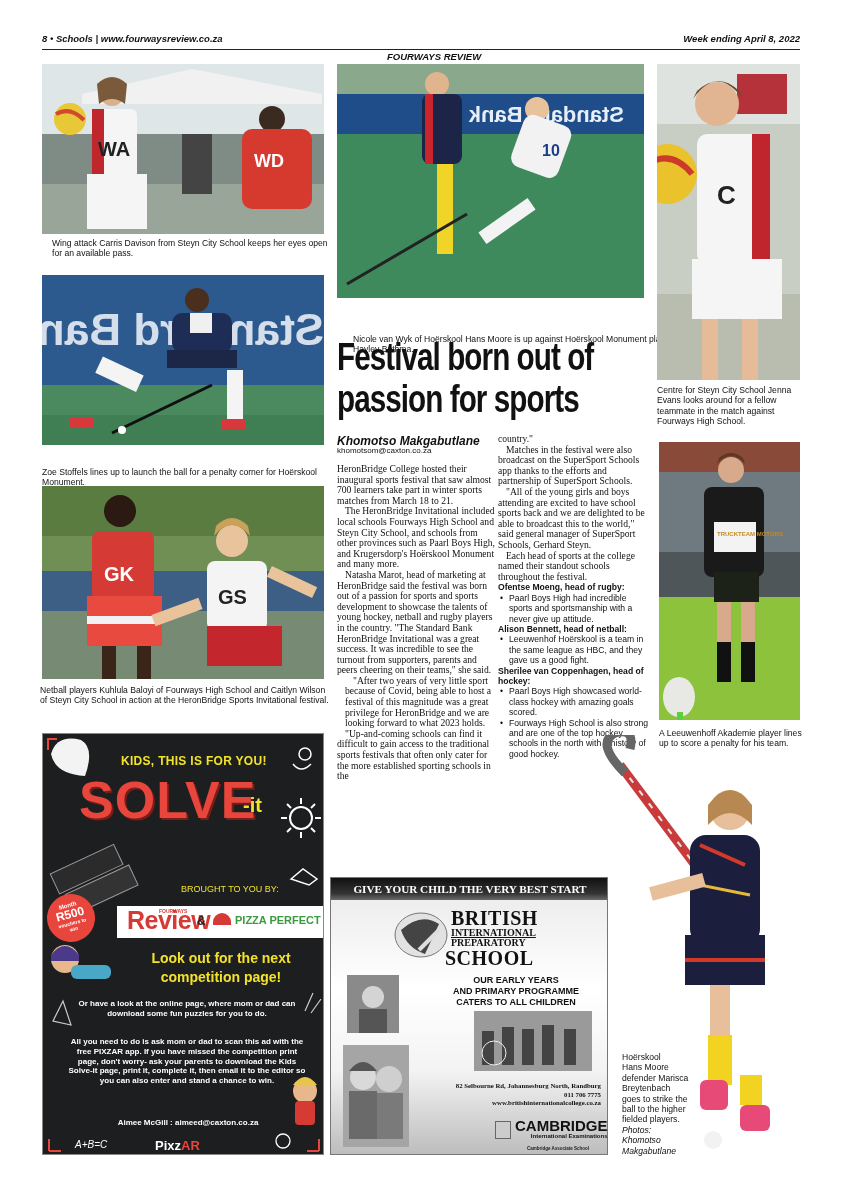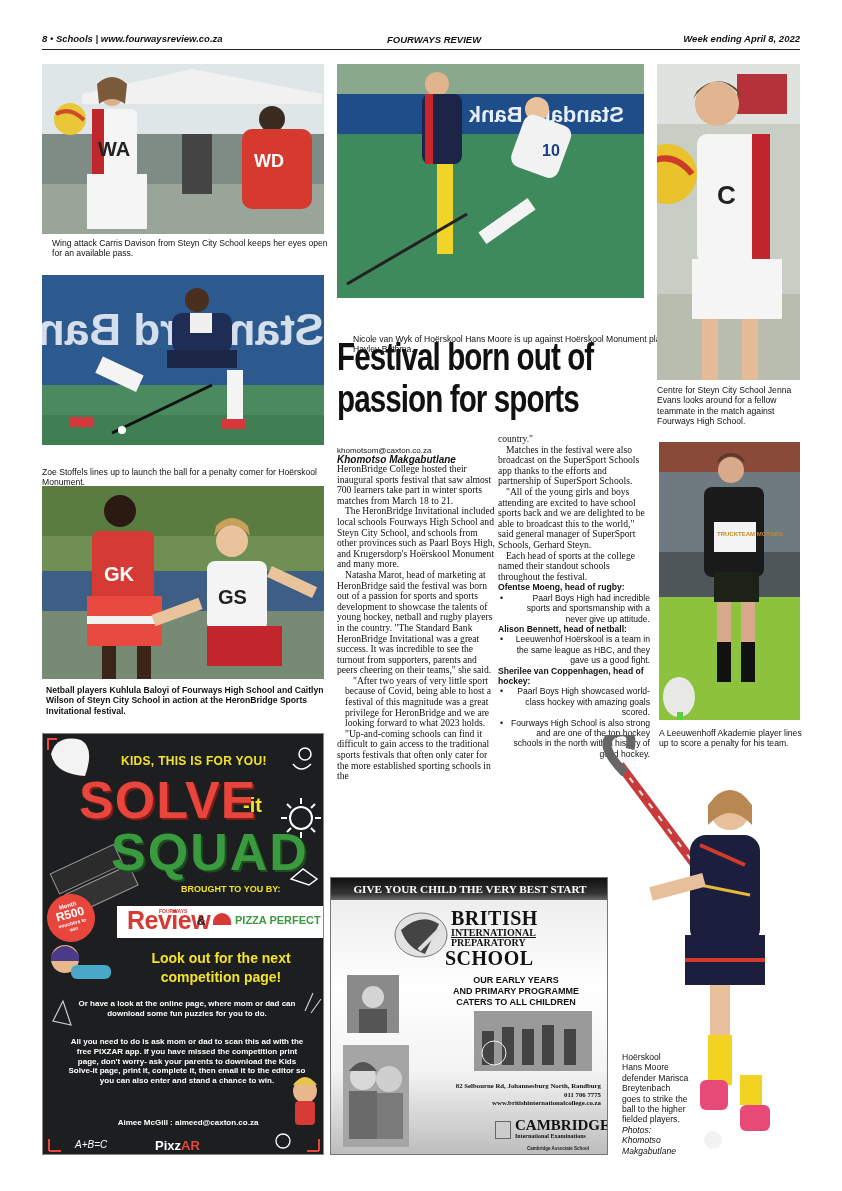--- a/index.html
+++ b/index.html
@@ -4,43 +4,43 @@
 <style>
   * { box-sizing: border-box; margin: 0; padding: 0; }
   html, body { width: 842px; height: 1191px; background: #ffffff; overflow: hidden; }
   body { position: relative; font-family: "Liberation Sans", sans-serif; color: #111; }
 
   .abs { position: absolute; }
 
   
   .hdr { left: 42px; top: 33px; width: 758px; height: 14px; font-size: 9.5px; font-weight: bold; font-style: italic; color: #111; }
   .hdr .l { position: absolute; left: 0; top: 0; }
-  .hdr .c { position: absolute; left: 345px; top: 1px; }
+  .hdr .c { position: absolute; left: 345px; top: 18px; }
   .hdr .r { position: absolute; right: 0; top: 0; }
   .hdr-rule { left: 42px; top: 49px; width: 758px; height: 1px; background: #222; }
 
   
   .photo { overflow: hidden; }
   .photo svg { display: block; width: 100%; height: 100%; }
 
   .cap { font-size: 8.6px; line-height: 10.4px; color: #111; font-family: "Liberation Sans", sans-serif; }
 
   
   .headline { left: 337px; top: 336px; width: 320px; font-family: "Liberation Sans", sans-serif; font-weight: bold; font-size: 38px; line-height: 42px; letter-spacing: -1.2px; transform: scaleX(0.78); transform-origin: left top; width: 410px; color: #111; }
 
-  .byline { left: 337px; top: 434px; font-size: 10px; font-weight: bold; font-style: italic; margin-top: 20px; }
+  .byline { left: 337px; top: 434px; font-size: 12px; font-weight: bold; font-style: italic; }
   .email { left: 337px; top: 446px; font-size: 8px; }
 
   .body-serif { font-family: "Liberation Serif", serif; font-size: 9.6px; line-height: 10.6px; color: #111; }
   .body-serif p { margin: 0; }
   .indent { text-indent: 8px; }
   .body-sans { font-family: "Liberation Sans", sans-serif; font-size: 8.6px; line-height: 10.4px; color: #111; }
   .body-sans .h { font-weight: bold; }
   .body-sans ul { list-style: none; }
-  .body-sans li { padding-left: 11px; position: relative; text-align: right; }
+  .body-sans li { padding-left: 11px; position: relative; }
   .body-sans li::before { content: "•"; position: absolute; left: 2px; top: 0; }
 
   
   .ad-kids { left: 42px; top: 733px; width: 282px; height: 422px; background: #1d1e20; border: 1px solid #888; overflow: hidden; }
   .ad-school { left: 330px; top: 877px; width: 278px; height: 278px; border: 1px solid #777; overflow: hidden;
      background: linear-gradient(#e9e9e9, #ffffff 40%, #f3f3f3 70%, #bdbdbd); padding-left: 15px; }
 </style>
 </head>
 <body>
 
@@ -150,21 +150,21 @@
     <rect x="95" y="160" width="14" height="33" fill="#3b2418"></rect>
     <circle cx="190" cy="55" r="16" fill="#e9c39c"></circle>
     <path d="M172 50 q18 -22 36 0 l-2 -10 q-16 -16 -32 0z" fill="#c9a15b"></path>
     <rect x="165" y="75" width="60" height="70" rx="8" fill="#f4f4f4"></rect>
     <text x="176" y="118" font-size="20" font-weight="bold" fill="#222" font-family="Liberation Sans, sans-serif">GS</text>
     <rect x="165" y="140" width="75" height="40" fill="#c4262d"></rect>
     <rect x="225" y="90" width="50" height="12" fill="#e9c39c" transform="rotate(25 250 96)"></rect>
     <rect x="110" y="120" width="50" height="12" fill="#e9c39c" transform="rotate(-20 135 126)"></rect>
   </svg>
 </div>
-<div class="abs cap" style="left:46px;top:685px;width:290px;font-weight:bold;">Netball players Kuhlula Baloyi of Fourways High School and Caitlyn Wilson of Steyn City School in action at the HeronBridge Sports Invitational festival.</div>
+<div class="abs cap" style="left:40px;top:685px;width:290px;">Netball players Kuhlula Baloyi of Fourways High School and Caitlyn Wilson of Steyn City School in action at the HeronBridge Sports Invitational festival.</div>
 
 <div class="abs photo" style="left:659px;top:442px;width:141px;height:278px;">
   <svg viewBox="0 0 141 278" preserveAspectRatio="none">
     <rect width="141" height="278" fill="#85b83e"></rect>
     <rect width="141" height="30" fill="#8a4a3a"></rect>
     <rect y="30" width="141" height="120" fill="#6e7a80"></rect>
     <rect y="110" width="141" height="45" fill="#4e5659"></rect>
     <rect y="155" width="141" height="123" fill="#8cc23c"></rect>
     <circle cx="72" cy="28" r="13" fill="#d8a98a"></circle>
     <path d="M58 22 q14 -16 28 0 l-2 -6 q-12 -10 -24 0z" fill="#5a3a22"></path>
@@ -279,22 +279,21 @@
       </g>
       <path d="M248 145 l12 -10 l14 10 l-8 6 z" fill="none" stroke="#fff" stroke-width="1.5"></path>
       <g transform="rotate(-25 45 150)">
         <rect x="15" y="125" width="70" height="22" fill="#2b2b2b" stroke="#999"></rect>
         <rect x="20" y="150" width="70" height="22" fill="#333" stroke="#999"></rect>
       </g>
     </svg>
     <div style="position:absolute;left:78px;top:20px;color:#f2e22b;font-weight:bold;font-size:12px;letter-spacing:0.3px;">KIDS, THIS IS FOR YOU!</div>
     <div style="position:absolute;left:36px;top:38px;color:#e8453c;font-weight:bold;font-size:52px;letter-spacing:1px;line-height:56px;text-shadow:2px 2px 0 #7a1c18;">SOLVE</div>
     <div style="position:absolute;left:200px;top:60px;color:#f2e22b;font-weight:bold;font-size:20px;">-it</div>
-    <div style="position:absolute;left:68px;top:90px;color:#3a9a3e;font-weight:bold;font-size:52px;letter-spacing:2px;line-height:56px;text-shadow:2px 2px 0 #1d4d1f;">SQUAD</div>
-    <div style="position:absolute;left:138px;top:150px;color:#f2e22b;font-weight:bold;font-size:9px;">BROUGHT TO YOU BY:</div>
+    <div style="position:absolute;left:138px;top:150px;color:#f2e22b;font-weight:normal;font-size:9px;">BROUGHT TO YOU BY:</div>
   </div>
 
   <div style="position:absolute;left:74px;top:172px;width:208px;height:32px;background:#fff;">
     <div style="position:absolute;left:10px;top:0;color:#d63a35;font-weight:bold;font-size:25px;letter-spacing:-0.5px;">Review</div>
     <div style="position:absolute;left:42px;top:2px;color:#d63a35;font-size:5px;font-weight:bold;">FOURWAYS</div>
     <div style="position:absolute;left:80px;top:8px;color:#222;font-weight:bold;font-size:12px;">&amp;</div>
     <div style="position:absolute;left:96px;top:7px;width:18px;height:12px;background:#d63a35;border-radius:9px 9px 0 0;"></div>
     <div style="position:absolute;left:118px;top:8px;color:#3a9a3e;font-weight:bold;font-size:11px;">PIZZA PERFECT</div>
   </div>
 
@@ -384,18 +383,18 @@
       </svg>
   </div>
 
   <div style="position:absolute;left:84px;top:204px;width:186px;text-align:right;font-family:'Liberation Serif',serif;font-weight:bold;font-size:6.8px;line-height:8.6px;color:#111;">
     <div>82 Selbourne Rd, Johannesburg North, Randburg</div>
     <div>011 706 7775</div>
     <div>www.britishinternationalcollege.co.za</div>
   </div>
 
   <div style="position:absolute;left:164px;top:243px;width:16px;height:18px;background:#ccc;border:1px solid #666;"></div>
-  <div style="position:absolute;left:184px;top:240px;font-family:Liberation Serif, serif;font-weight:bold;color:#111;line-height:1;">
+  <div style="position:absolute;left:184px;top:240px;font-family:Liberation Sans, sans-serif;font-weight:bold;color:#111;line-height:1;text-align:right;">
     <div style="font-size:15px;">CAMBRIDGE</div>
     <div style="font-size:6px;">International Examinations</div>
   </div>
   <div style="position:absolute;left:196px;top:268px;font-size:4.5px;font-weight:bold;color:#222;">Cambridge Associate School</div>
 </div>
 
 </body></html>

